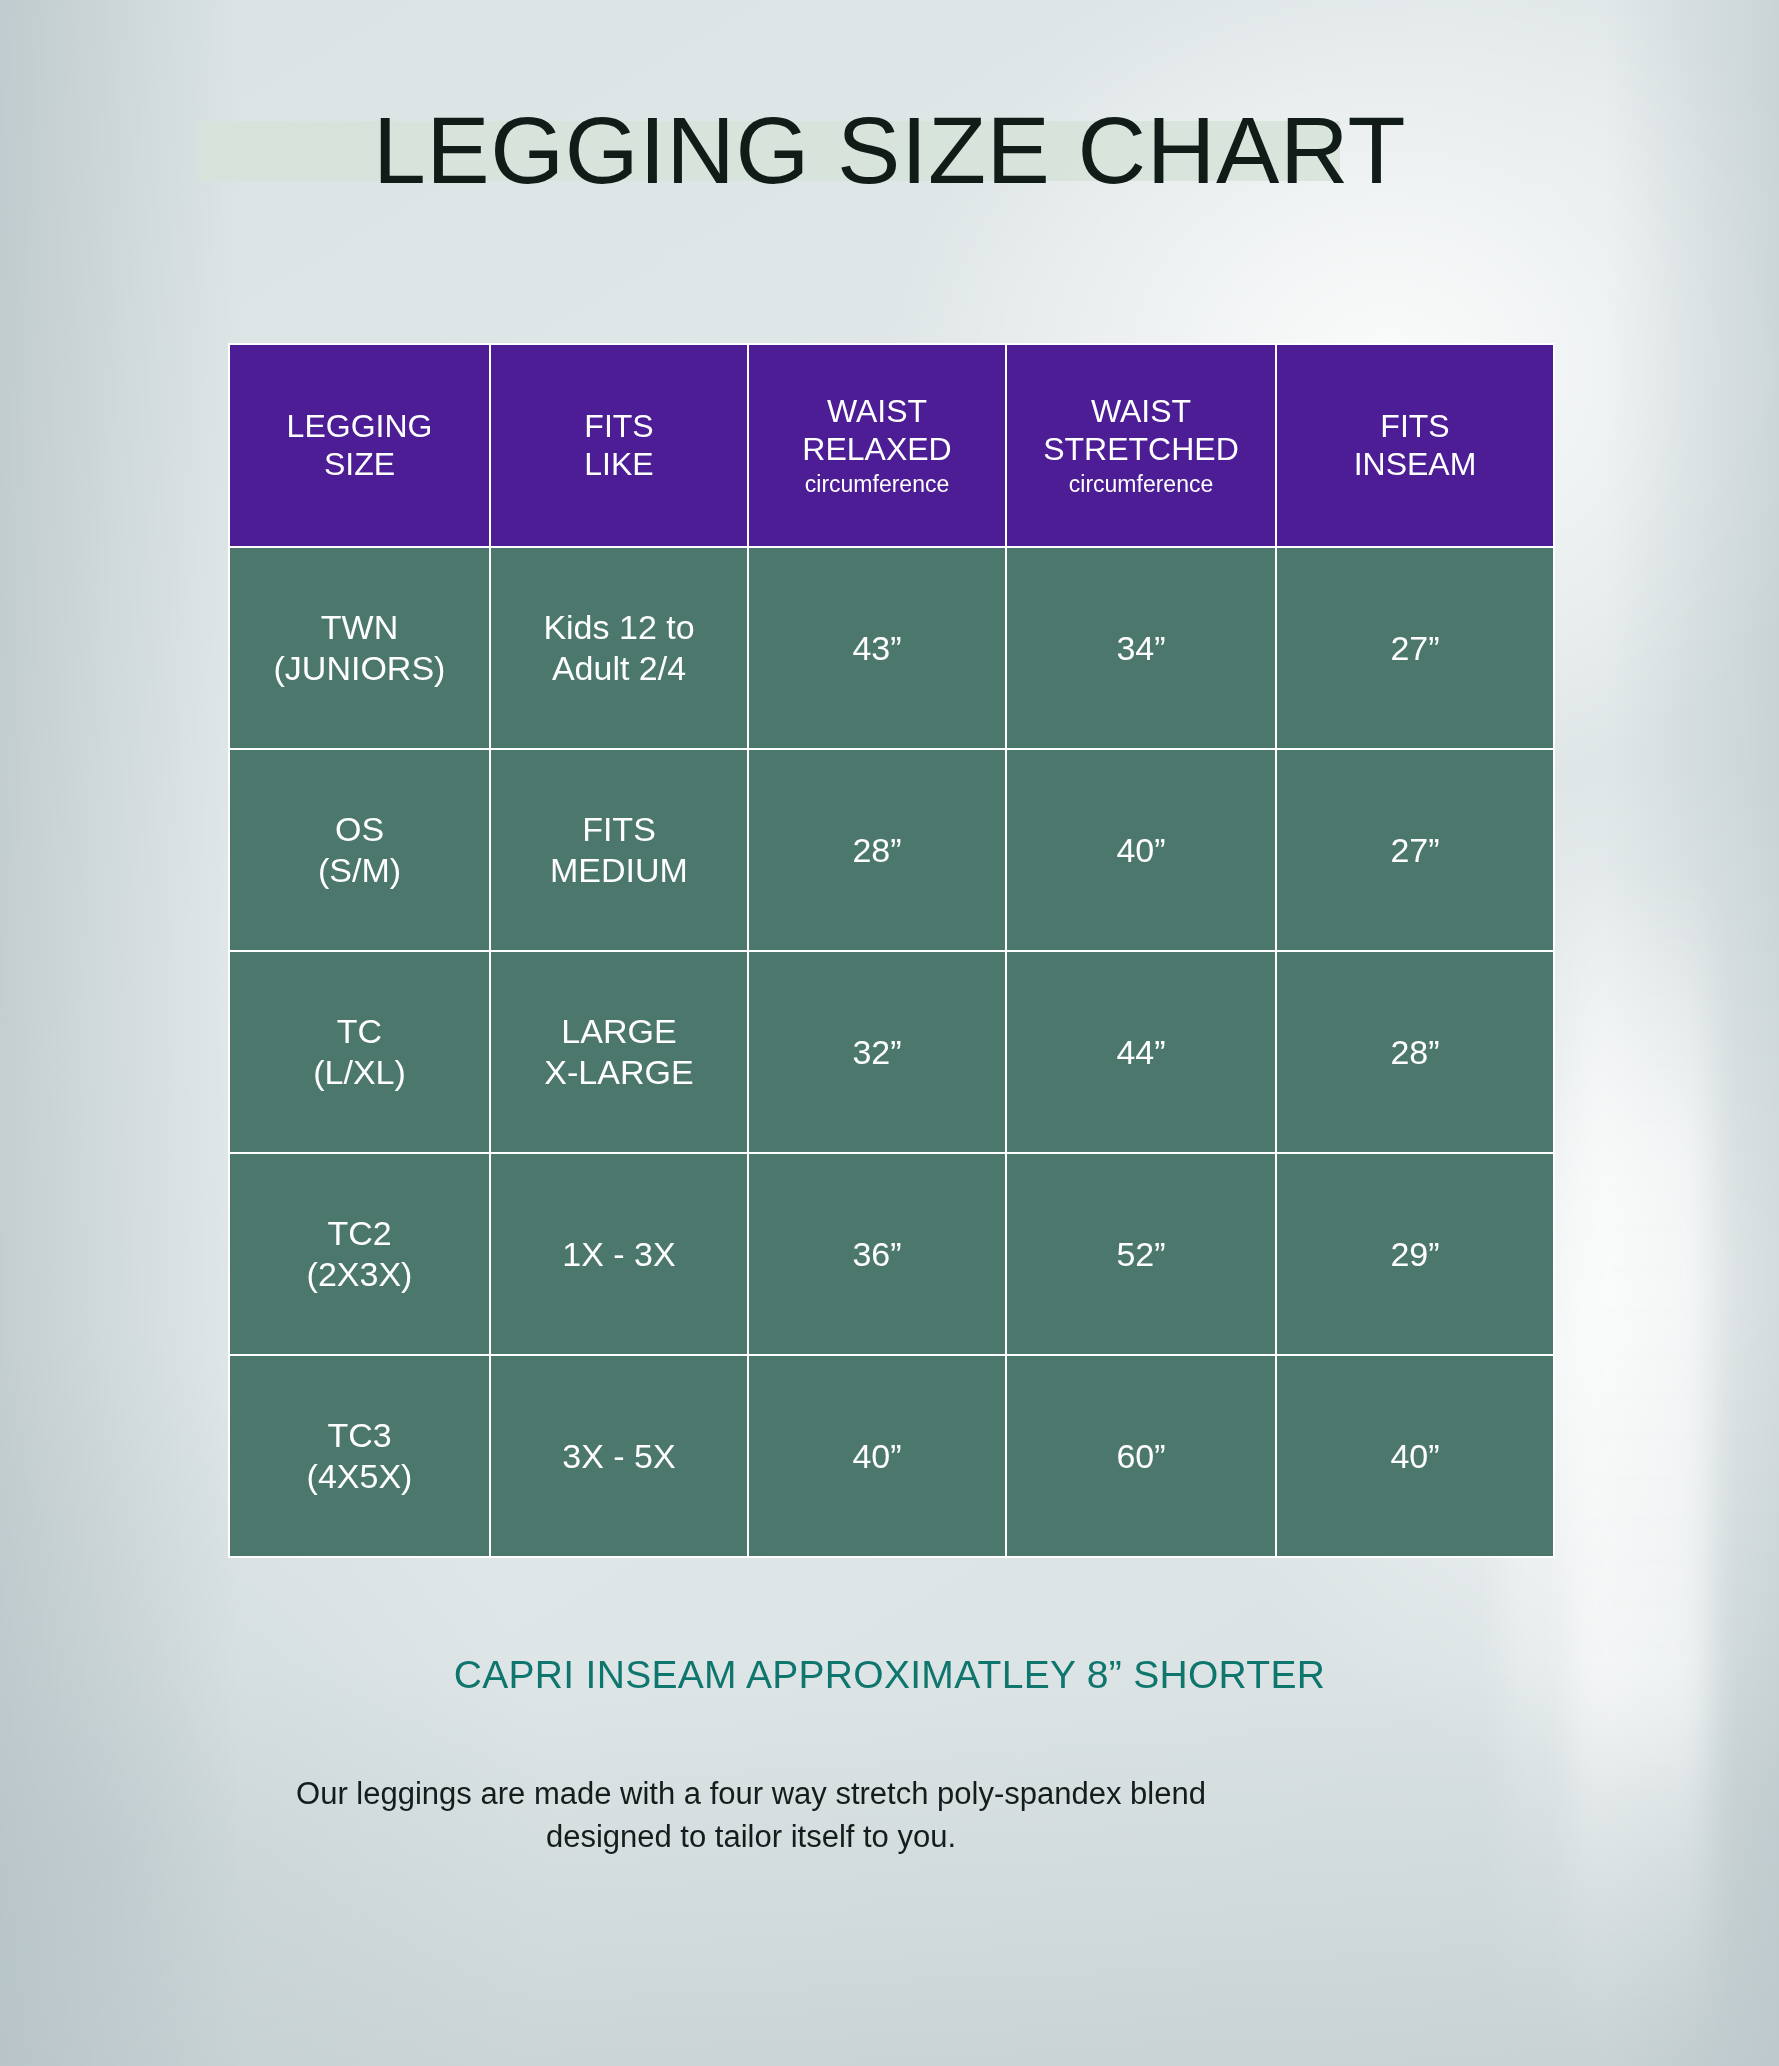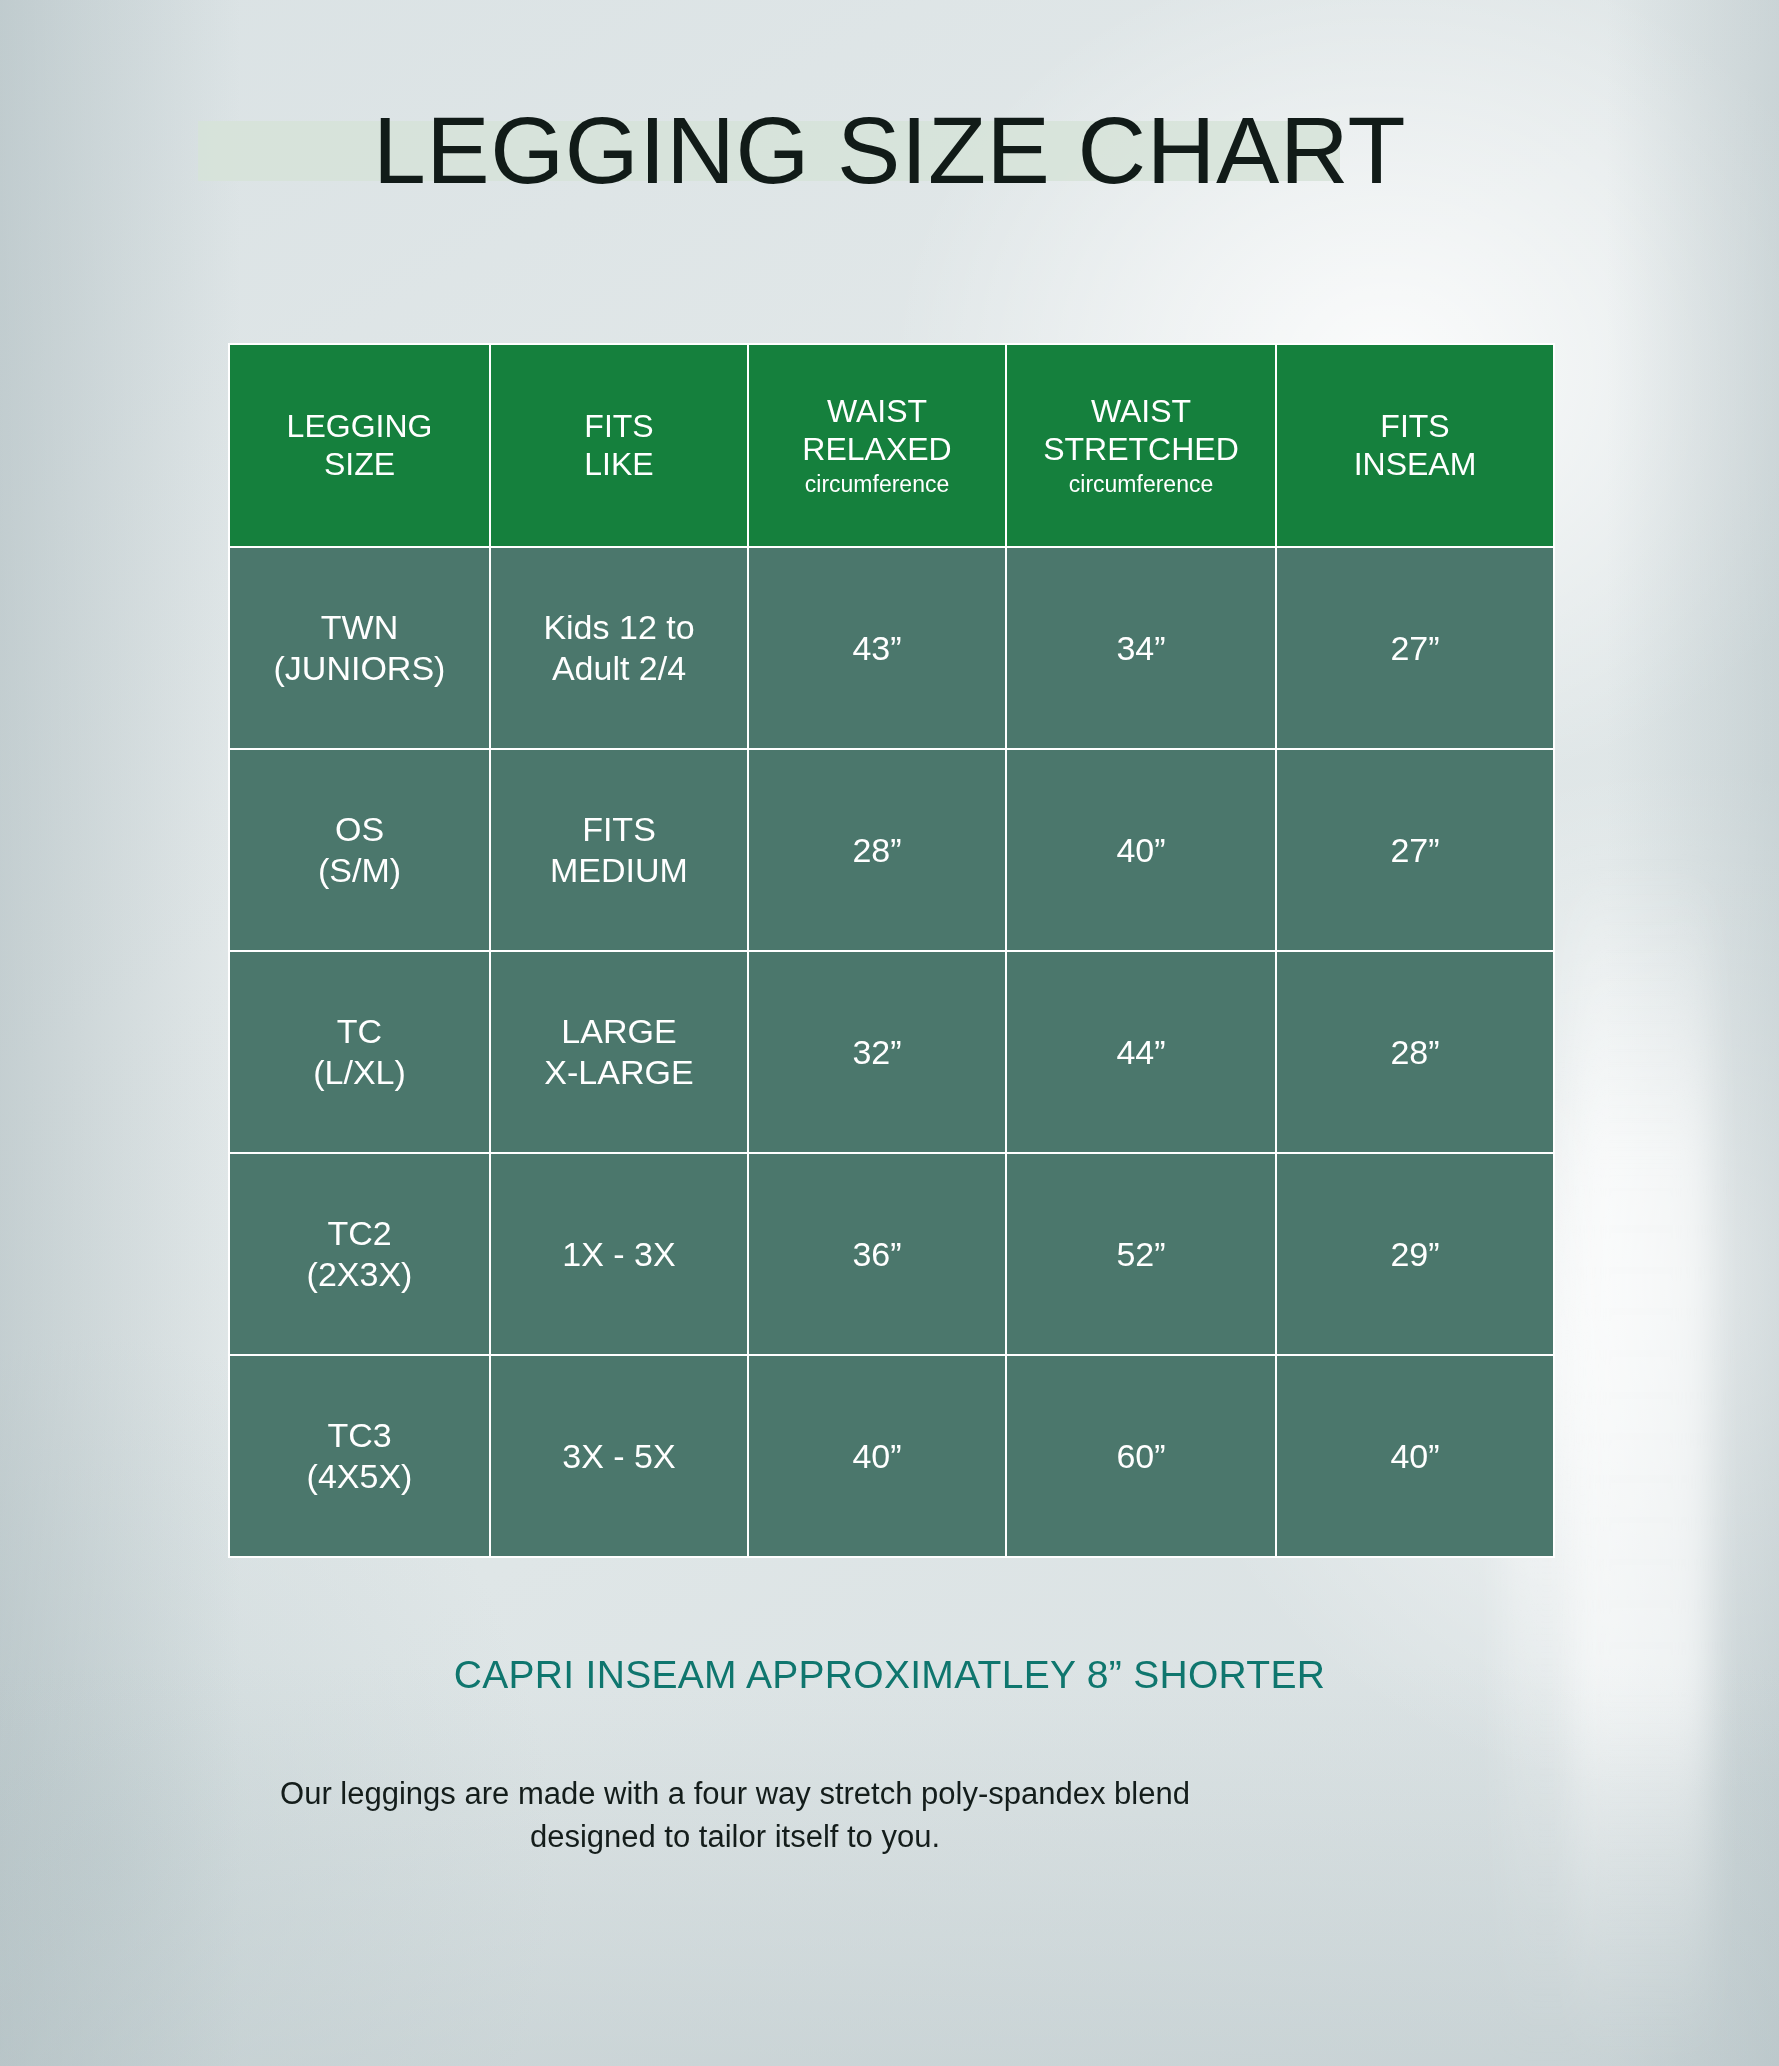--- a/index.html
+++ b/index.html
@@ -97,21 +97,21 @@
     table-layout: fixed;
   }
   .table td, .table th {
     border: 2.3px solid #ffffff;
     color: #ffffff;
     text-align: center;
     vertical-align: middle;
     padding: 0;
   }
   .table thead th {
-    background: #15803d;
+    background: #4c1d95;
     height: 201px;
     font-weight: 400;
     font-size: 32px;
     line-height: 1.18;
     margin-top: 28px;
   }
   .table tbody td {
     background: #4b776c;
     height: 200px;
     font-weight: 400;
@@ -139,21 +139,21 @@
     left: 0;
     top: 1653px;
     width: 1779px;
     text-align: center;
     font-size: 39px;
     color: #0f766e;
     letter-spacing: 0.3px;
   }
   .blend-note {
     position: absolute;
-    left: 0;
+    left: 16px;
     top: 1773px;
     width: 1470px;
     text-align: center;
     font-size: 31px;
     line-height: 1.38;
     color: #141d1b;
   }
   .blend-note span { display: block; }
 </style>
 </head>

